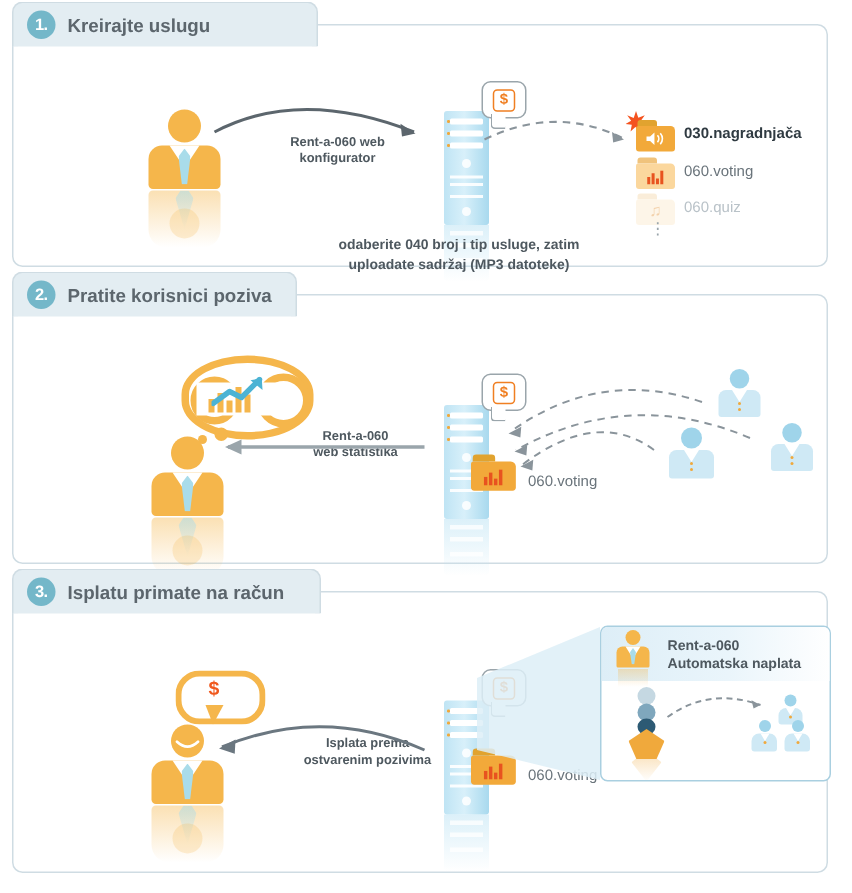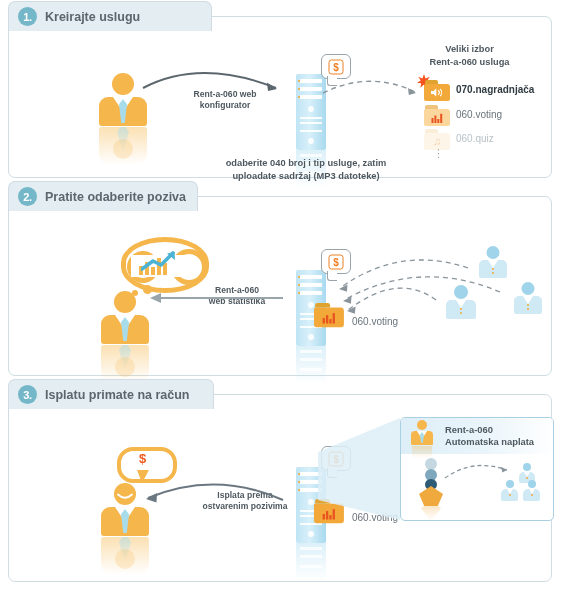--- a/index.html
+++ b/index.html
@@ -330,37 +330,35 @@
         <div class="rline" style="top:12px;"></div>
         <div class="rline" style="top:22px;"></div>
       </div>
     </div>
 
     <div class="dollar-bubble" style="left:312px;top:37px;">
       <div class="dsign">$</div>
       <div class="tail"></div>
     </div>
 
-    <div class="head-note" style="left:383px;top:26px;width:155px;">Veliki izbor
-Rent-a-060 usluga</div>
 
     <div class="starburst" style="left:408px;top:57px;"></div>
 
     <div class="folder" style="left:415px;top:63px;width:26px;height:21px;">
       <div class="ftab" style="background:#e1a32f;"></div>
       <div class="fbody" style="background:#f2a93a;"></div>
       <div class="fglyph">
         <svg width="14" height="11" viewBox="0 0 14 11">
           <path d="M1 4h2.4L6.3 1.4v8.2L3.4 7H1z" fill="#ffffff"></path>
           <path d="M8.3 3.2a3.4 3.4 0 010 4.6" stroke="#ffffff" stroke-width="1.1" fill="none"></path>
           <path d="M10.2 1.8a5.6 5.6 0 010 7.4" stroke="#ffffff" stroke-width="1.1" fill="none"></path>
         </svg>
       </div>
     </div>
-    <div class="folder-label" style="left:447px;top:67px;font-weight:bold;color:#2f3a41;">070.nagradnjača</div>
+    <div class="folder-label" style="left:447px;top:67px;font-weight:bold;color:#2f3a41;">030.nagradnjača</div>
 
     <div class="folder" style="left:415px;top:88px;width:26px;height:21px;">
       <div class="ftab" style="background:#f0c37c;"></div>
       <div class="fbody" style="background:#fbd79d;"></div>
       <div class="fglyph">
         <svg width="13" height="10" viewBox="0 0 13 10">
           <rect x="0.5" y="5" width="2" height="5" fill="#e8531f"></rect>
           <rect x="3.4" y="2.5" width="2" height="7.5" fill="#e8531f"></rect>
           <rect x="6.3" y="6" width="2" height="4" fill="#e8531f"></rect>
           <rect x="9.2" y="0.8" width="2" height="9.2" fill="#e8531f"></rect>
@@ -378,21 +376,21 @@
 
     <div style="position:absolute;left:424px;top:132px;color:#9aa5ab;font-size:11px;line-height:8px;letter-spacing:0;">⋮</div>
 
     <div class="caption" style="left:178px;top:140px;width:238px;">odaberite 040 broj i tip usluge, zatim
 uploadate sadržaj (MP3 datoteke)</div>
   </div>
 
   <div class="panel" id="panel-2">
     <div class="panel-tab">
       <div class="step-badge">2.</div>
-      <div class="panel-title">Pratite odaberite poziva</div>
+      <div class="panel-title">Pratite korisnici poziva</div>
     </div>
 
     <div class="cloud" style="left:112px;top:40px;width:86px;height:56px;">
       <div class="cmain"></div>
       <div class="clobe" style="left:6px;top:14px;width:22px;height:22px;"></div>
       <div class="clobe" style="left:50px;top:12px;width:26px;height:26px;"></div>
       <div style="position:absolute;left:10px;top:18px;width:62px;height:22px;background:#ffffff;"></div>
       <div class="chart">
         <div class="cbar" style="left:0px;height:9px;"></div>
         <div class="cbar" style="left:6px;height:13px;"></div>

